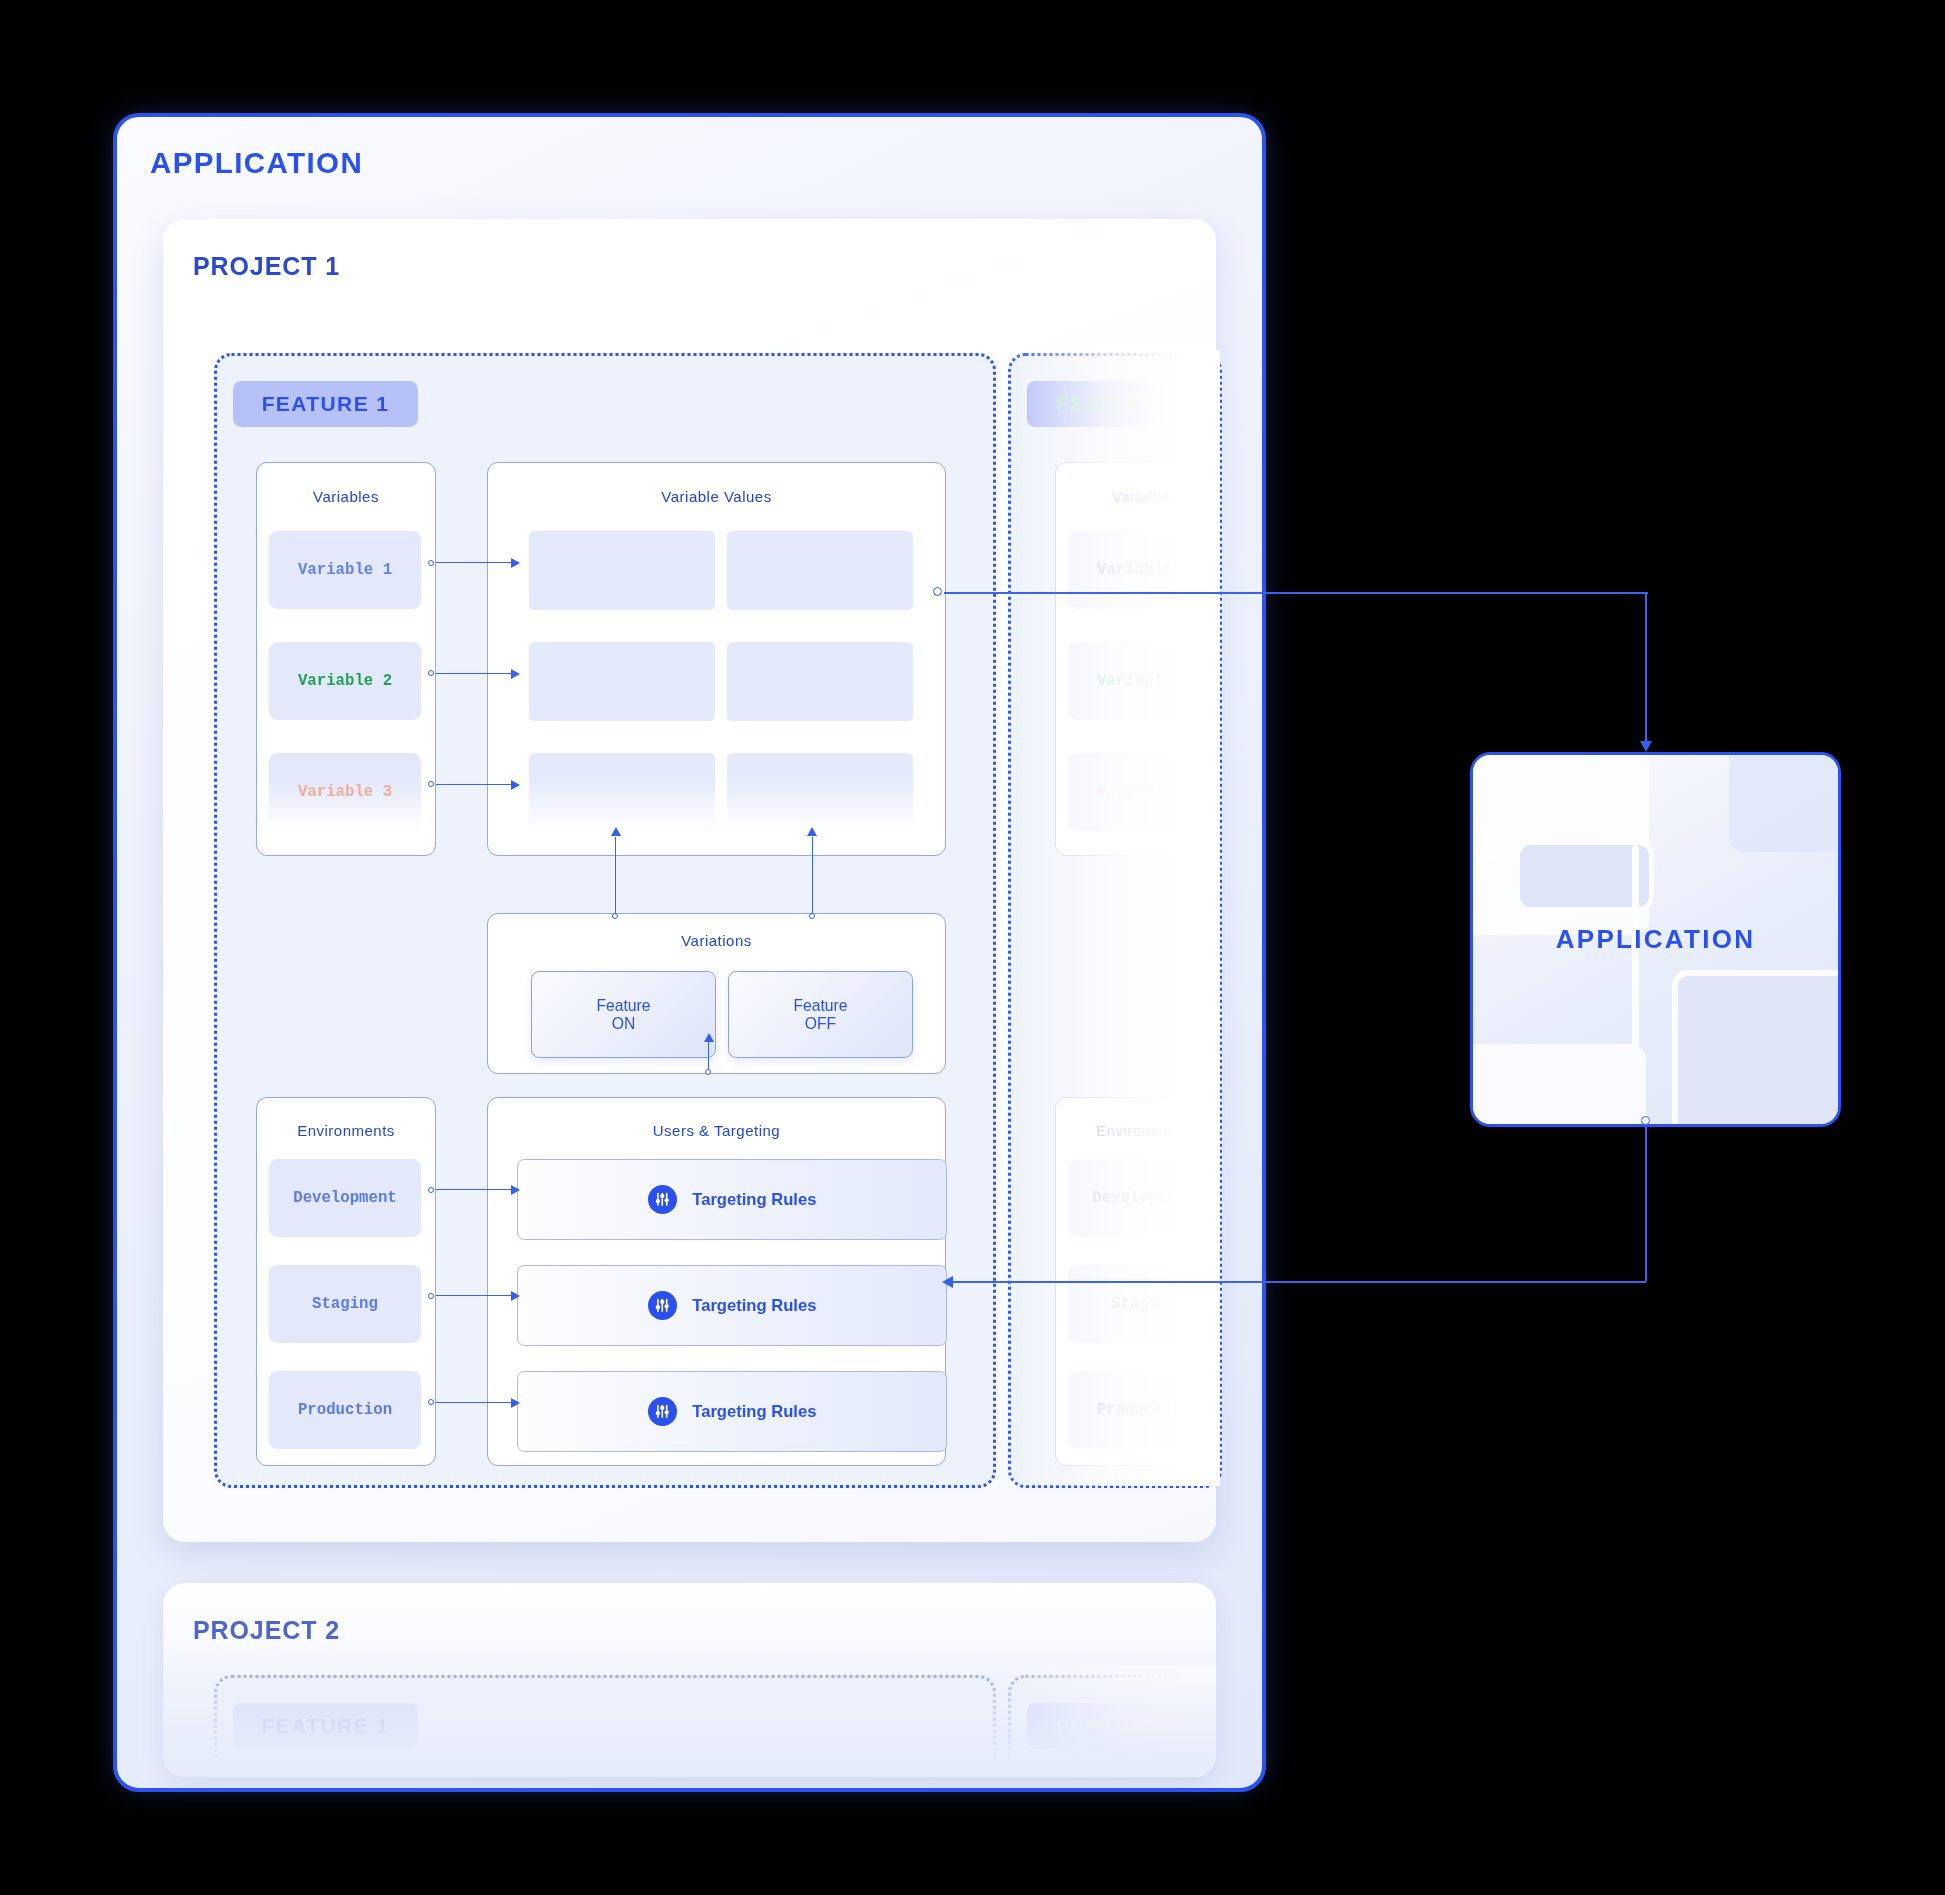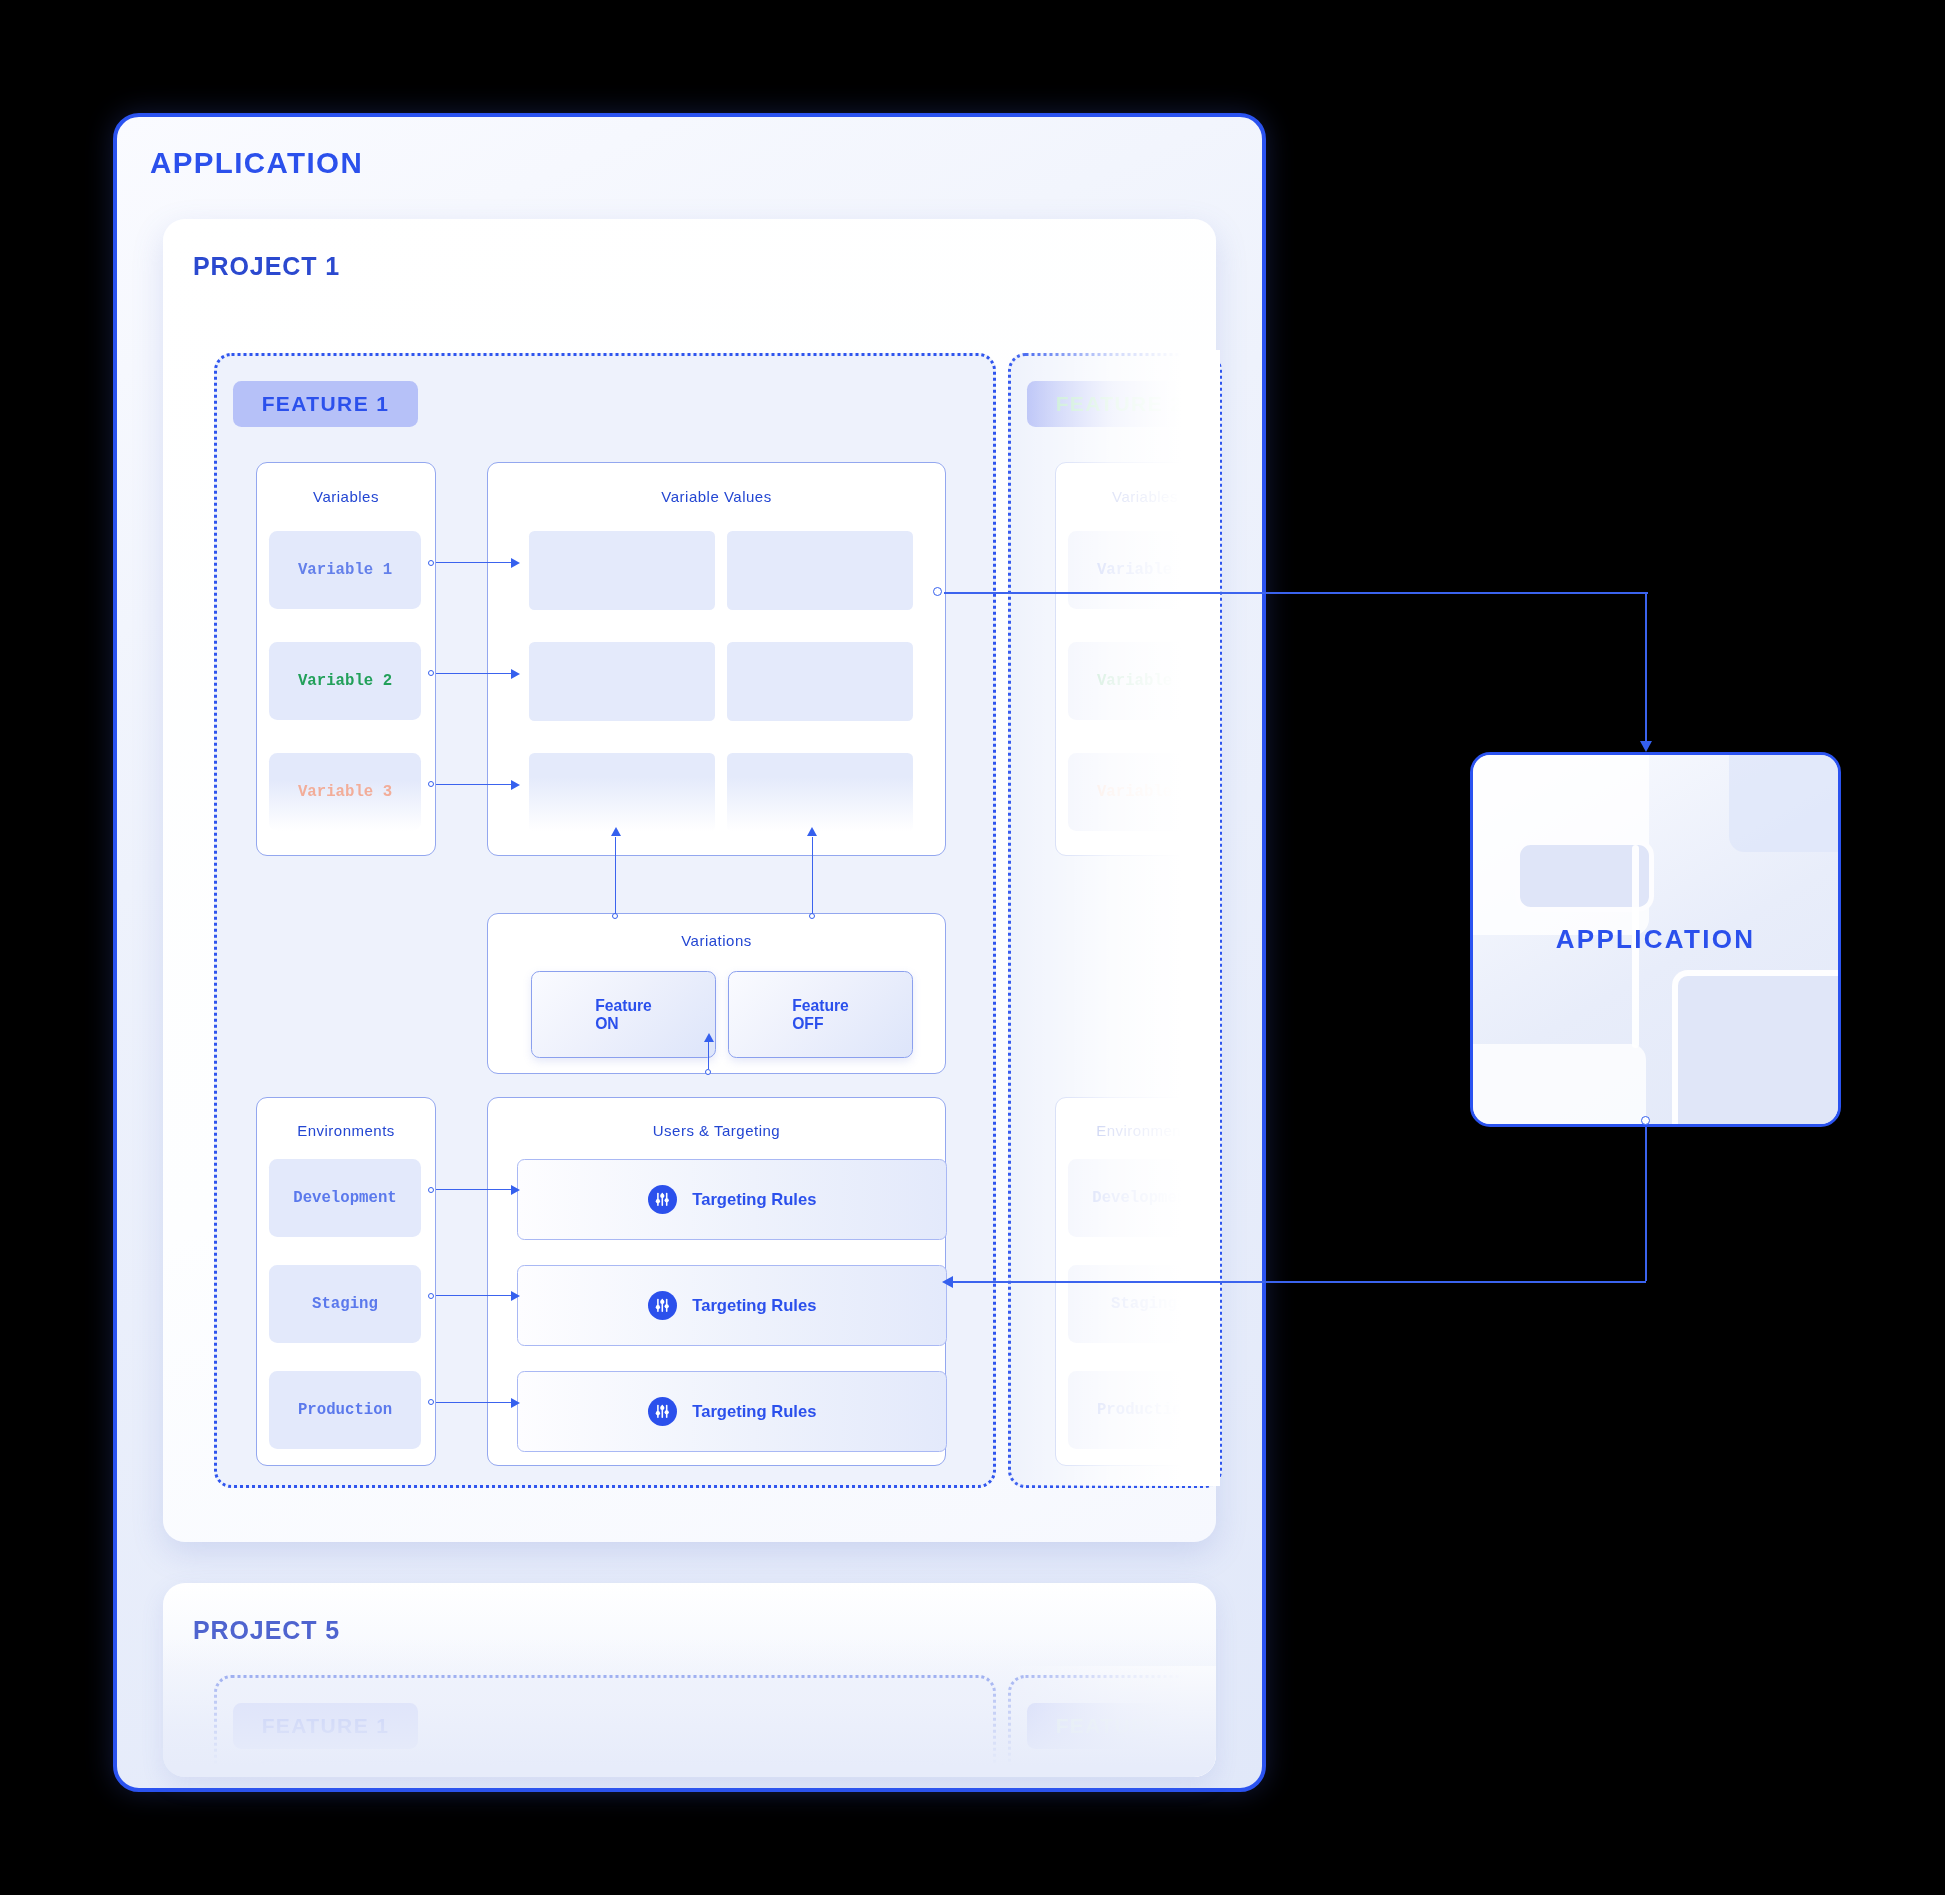--- a/index.html
+++ b/index.html
@@ -32,21 +32,21 @@
   .chip{width:152px;height:78px;border-radius:8.3px;background:#e3e9fb;display:flex;align-items:center;
         justify-content:center;font-size:15.7px;font-weight:bold;font-family:Liberation Mono, monospace;}
   .chip.fade-bottom{background:linear-gradient(180deg,#e3e9fb 0%,#e3e9fb 35%,rgba(227,233,251,0) 100%);}
 
   .vv-cell{width:186px;height:79px;border-radius:5.5px;background:#e4eafb;}
   .vv-cell.fade-bottom{background:linear-gradient(180deg,#e4eafb 0%,#e4eafb 30%,rgba(228,234,251,0) 100%);}
 
   .vcard{width:183px;height:85px;border:1.4px solid #8ba0ee;border-radius:8.3px;
          background:linear-gradient(135deg,#fafbff 0%,#eef1fc 45%,#dde5fa 100%);
          display:flex;align-items:center;justify-content:center;
-         font-size:15.7px;font-weight:bold;color:#2b50ec;white-space:pre-line;
+         font-size:15.7px;font-weight:normal;color:#2b50ec;text-align:center;white-space:pre-line;
          box-shadow:0 3.7px 8.3px rgba(120,140,220,.18);}
 
   .trow{width:428px;height:79px;border:1.4px solid #a9b8f4;border-radius:7.4px;
         background:linear-gradient(90deg,#fdfdff 0%,#eef2fc 55%,#e3e9fb 100%);
         display:flex;align-items:center;justify-content:center;gap:15.7px;margin-left:15px;}
   .ticon{width:29px;height:29px;border-radius:50%;background:#2b50ec;display:flex;align-items:center;justify-content:center;}
   .trow-label{font-size:16.6px;font-weight:bold;color:#2b50ec;}
 
   
   .application{left:1470px;top:752px;width:365px;height:369px;border:3.7px solid #2b53f0;border-radius:20.3px;
@@ -193,21 +193,21 @@
           <div class="abs chip" style="left:12px;top:61px;color:#b0bef2;background:#eef1fc;">Development</div>
           <div class="abs chip" style="left:12px;top:167px;color:#b0bef2;background:#eef1fc;">Staging</div>
           <div class="abs chip" style="left:12px;top:273px;color:#b0bef2;background:#eef1fc;">Production</div>
         </div>
       </div>
 
       <div class="abs f2-overlay"></div>
     </section>
 
     <section class="abs project2">
-      <div class="abs proj-title" style="color:#4f64cf;">PROJECT 5</div>
+      <div class="abs proj-title" style="color:#4f64cf;">PROJECT 2</div>
 
       <div class="abs p2-feature" style="left:51px;top:92px;width:776px;height:113px;">
         <div class="abs pill" style="left:16px;top:25.4px;background:#c7cff8;color:#8a9cf0;">FEATURE 1</div>
         <div class="abs p2-faintbox" style="left:39px;top:83px;width:178px;height:32px;"></div>
         <div class="abs p2-faintbox" style="left:270px;top:83px;width:457px;height:32px;"></div>
       </div>
 
       <div class="abs p2-feature" style="left:845px;top:92px;width:208px;height:113px;">
         <div class="abs pill f2" style="left:16px;top:25.4px;color:#cfead9;">FEATURE 2</div>
       </div>

